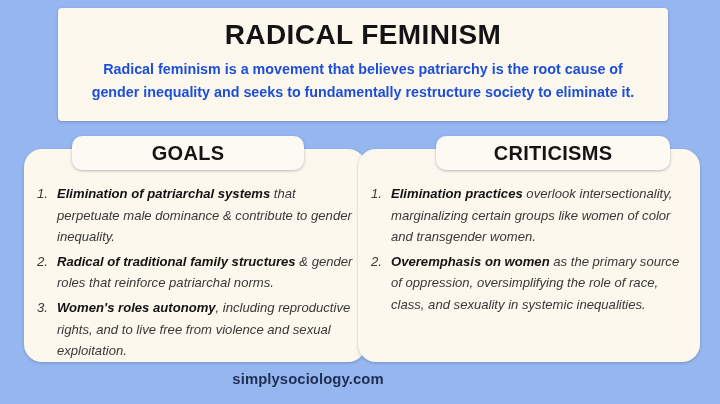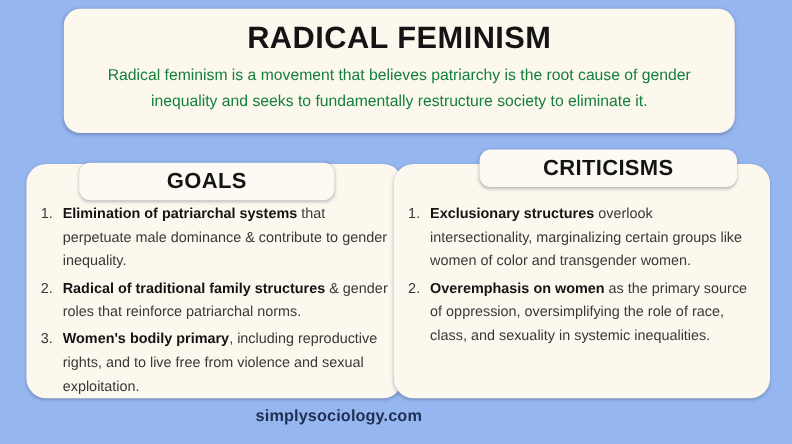--- a/index.html
+++ b/index.html
@@ -22,41 +22,41 @@
   }
 
   
   .header-card {
     position: absolute;
     left: 58px;
     top: 8px;
     width: 610px;
     height: 113px;
     background: #fdf8ee;
-    border-radius: 15px;
+    border-radius: 4px;
     box-shadow: 0 1px 3px rgba(40,50,80,0.30);
     box-sizing: border-box;
     padding: 9px 16px 0 16px;
   }
   .main-title {
     text-align: center;
     font-size: 28px;
     font-weight: bold;
     letter-spacing: 0.4px;
     color: #141414;
     line-height: 36px;
     margin: 0;
   }
   .subtitle {
     margin: 5px 6px 0 6px;
     font-size: 14.3px;
     line-height: 23px;
-    color: #15803d;
+    color: #1d4ed8;
     text-align: center;
-    font-weight: 400;
+    font-weight: 700;
   }
 
   
   .col-card {
     position: absolute;
     top: 149px;
     width: 342px;
     height: 213px;
     background: #fdf8ee;
     border-radius: 18px;
@@ -71,36 +71,37 @@
     top: 136px;
     height: 34px;
     background: #fdfaf3;
     border-radius: 10px;
     box-shadow: 0 1px 3px rgba(40,50,80,0.32);
     display: flex;
     align-items: center;
     justify-content: center;
     z-index: 5;
   }
-  .badge.goals      { left: 72px;  width: 232px; margin-top: 12px; }
+  .badge.goals      { left: 72px;  width: 232px; }
   .badge.criticisms { left: 436px; width: 234px; }
   .badge-label {
     font-size: 20px;
     font-weight: bold;
     letter-spacing: 0.3px;
     color: #141414;
     line-height: 20px;
   }
 
   
   ol.points {
     margin: 0;
     padding: 34px 12px 0 13px;
     list-style: none;
     counter-reset: pt;
+    font-style: italic;
   }
   ol.points li {
     counter-increment: pt;
     position: relative;
     padding-left: 20px;
     margin-bottom: 3px;
     font-size: 13.1px;
     line-height: 21.6px;
     color: #383838;
   }
@@ -143,32 +144,32 @@
 
   <div class="col-card left">
     <ol class="points">
       <li>
         <b>Elimination of patriarchal systems</b><span> that perpetuate male dominance &amp; contribute to gender inequality.</span>
       </li>
       <li>
         <b>Radical of traditional family structures</b><span> &amp; gender roles that reinforce patriarchal norms.</span>
       </li>
       <li>
-        <b>Women's bodily primary</b><span>, including reproductive rights, and to live free from violence and sexual exploitation.</span>
+        <b>Women's roles autonomy</b><span>, including reproductive rights, and to live free from violence and sexual exploitation.</span>
       </li>
     </ol>
   </div>
   <div class="badge goals">
     <span class="badge-label">GOALS</span>
   </div>
 
   <div class="col-card right">
     <ol class="points">
       <li>
-        <b>Exclusionary structures</b><span> overlook intersectionality, marginalizing certain groups like women of color and transgender women.</span>
+        <b>Elimination practices</b><span> overlook intersectionality, marginalizing certain groups like women of color and transgender women.</span>
       </li>
       <li>
         <b>Overemphasis on women</b><span> as the primary source of oppression, oversimplifying the role of race, class, and sexuality in systemic inequalities.</span>
       </li>
     </ol>
   </div>
   <div class="badge criticisms">
     <span class="badge-label">CRITICISMS</span>
   </div>
 

